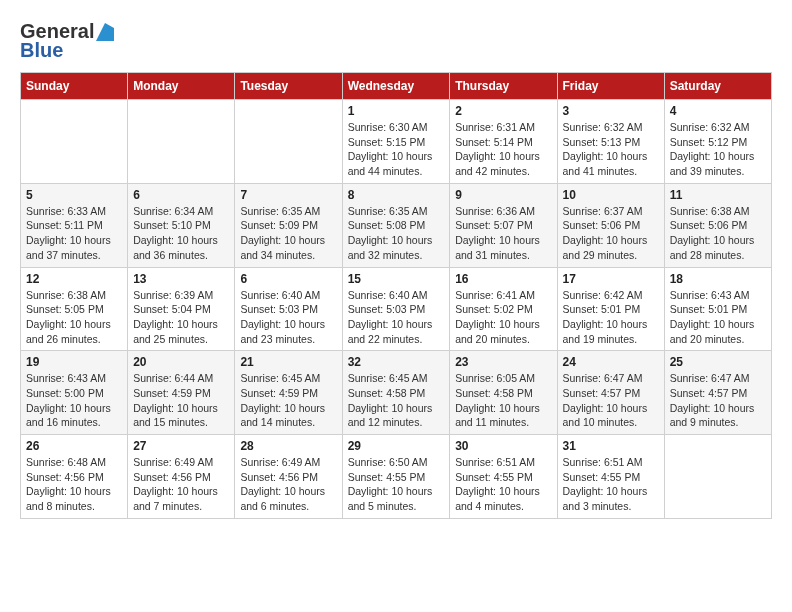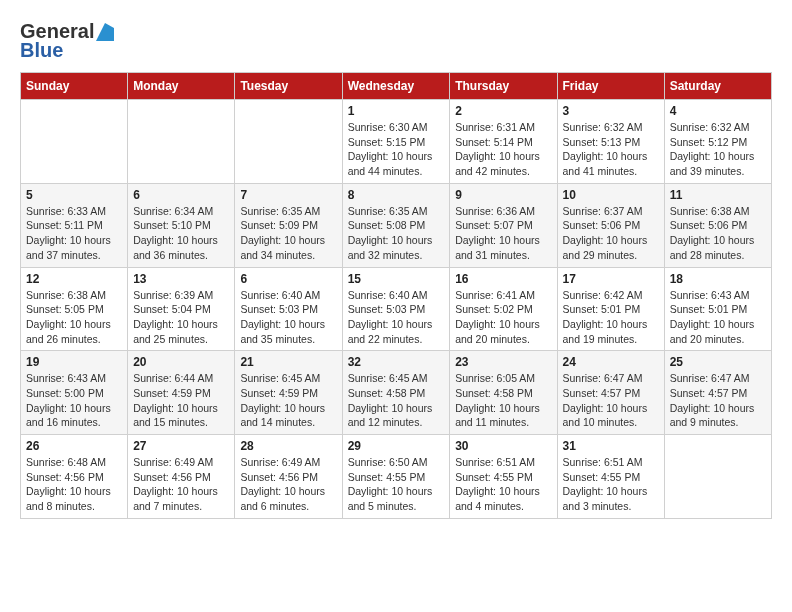--- a/index.html
+++ b/index.html
@@ -161,21 +161,21 @@
         <td>
           <div class="day-number">12</div>
           <div class="day-info"><span>Sunrise: 6:38 AM</span><br><span>Sunset: 5:05 PM</span><br><span>Daylight: 10 hours</span><br><span>and 26 minutes.</span></div>
         </td>
         <td>
           <div class="day-number">13</div>
           <div class="day-info"><span>Sunrise: 6:39 AM</span><br><span>Sunset: 5:04 PM</span><br><span>Daylight: 10 hours</span><br><span>and 25 minutes.</span></div>
         </td>
         <td>
           <div class="day-number">6</div>
-          <div class="day-info"><span>Sunrise: 6:40 AM</span><br><span>Sunset: 5:03 PM</span><br><span>Daylight: 10 hours</span><br><span>and 35 minutes.</span></div>
+          <div class="day-info"><span>Sunrise: 6:40 AM</span><br><span>Sunset: 5:03 PM</span><br><span>Daylight: 10 hours</span><br><span>and 23 minutes.</span></div>
         </td>
         <td>
           <div class="day-number">15</div>
           <div class="day-info"><span>Sunrise: 6:40 AM</span><br><span>Sunset: 5:03 PM</span><br><span>Daylight: 10 hours</span><br><span>and 22 minutes.</span></div>
         </td>
         <td>
           <div class="day-number">16</div>
           <div class="day-info"><span>Sunrise: 6:41 AM</span><br><span>Sunset: 5:02 PM</span><br><span>Daylight: 10 hours</span><br><span>and 20 minutes.</span></div>
         </td>
         <td>

